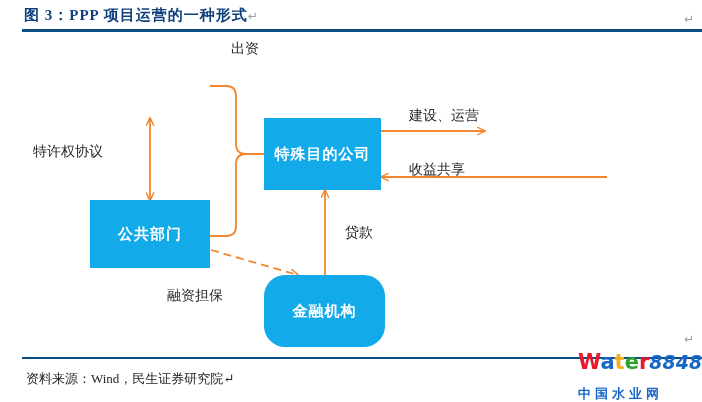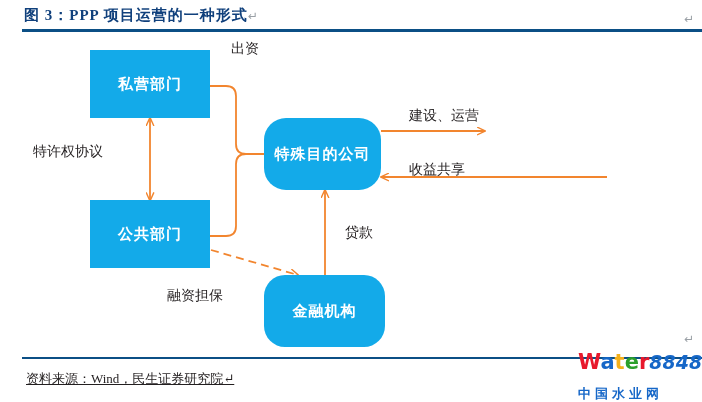--- a/index.html
+++ b/index.html
@@ -23,34 +23,34 @@
   .pilcrow-mid{position:absolute;left:672px;top:332px;color:#9aa0a6;font-size:12px;}
 
   .rule{position:absolute;left:10px;width:682px;height:3px;background:#0B4F85;}
   .rule-top{top:29px;}
   .rule-bottom{top:357px;height:2px;}
 
   
   .source{
     position:absolute;left:14px;top:370px;
     font-family:"Liberation Serif","DejaVu Serif",serif;
-    font-size:13px;color:#231f20;white-space:nowrap;text-decoration:underline;
+    font-size:13px;color:#231f20;white-space:nowrap;
   }
 
   
   .node{
     position:absolute;background:#13AAE9;
     display:flex;align-items:center;justify-content:center;
     color:#ffffff;font-weight:bold;font-size:15px;
     letter-spacing:1px;
     font-family:"DejaVu Sans","Liberation Sans",sans-serif;
   }
   #node-private{left:78px;top:50px;width:120px;height:68px;}
   #node-public {left:78px;top:200px;width:120px;height:68px;text-align:center;}
-  #node-spv    {left:252px;top:118px;width:117px;height:72px;border-radius:22px;}
+  #node-spv    {left:252px;top:118px;width:117px;height:72px;}
   #node-project{left:473px;top:118px;width:122px;height:70px;}
   #node-finance{left:252px;top:275px;width:121px;height:72px;border-radius:21px;}
 
   
   .elabel{
     position:absolute;font-size:14px;color:#231f20;white-space:nowrap;
     font-family:"DejaVu Sans","Liberation Sans",sans-serif;
   }
   #lbl-chuzi     {left:219px;top:40px;}
   #lbl-franchise {left:21px; top:143px;}
@@ -116,23 +116,20 @@
     
     <line x1="595" y1="177" x2="369" y2="177" stroke="#F2852E" stroke-width="1.8" marker-end="url(#ah)"></line>
 
     
     <line x1="313" y1="275" x2="313" y2="190" stroke="#F2852E" stroke-width="1.8" marker-end="url(#ah)"></line>
 
      finance : 融资担保 --&gt;
     <line x1="199" y1="250" x2="286" y2="275" stroke="#F2852E" stroke-width="1.8" stroke-dasharray="8 5" marker-end="url(#ah)"></line>
   </svg>
 
-  <div class="node" id="node-private">
-    <span>私营部门</span>
-  </div>
   <div class="node" id="node-public">
     <span>公共部门</span>
   </div>
   <div class="node" id="node-spv">
     <span>特殊目的公司</span>
   </div>
   <div class="node" id="node-finance">
     <span>金融机构</span>
   </div>
 

